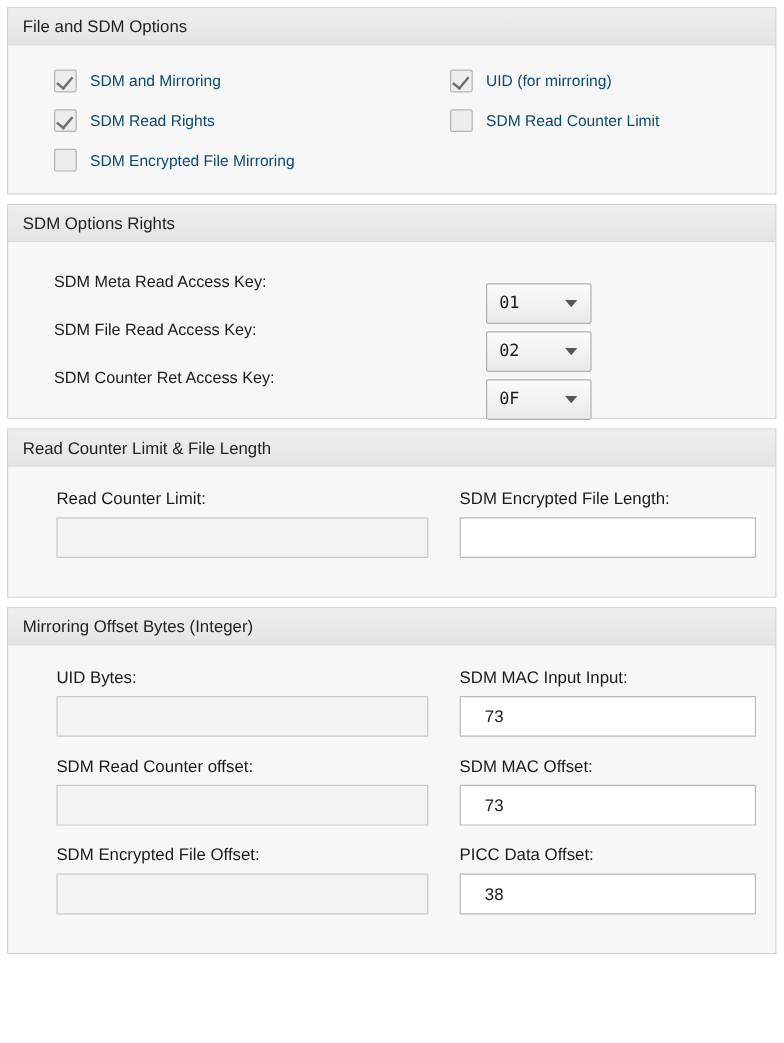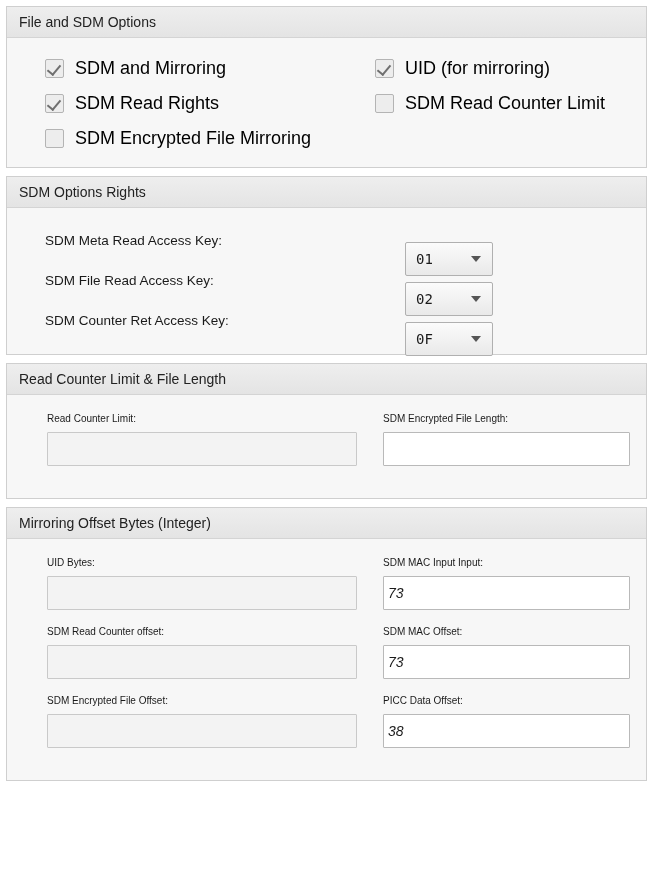--- a/index.html
+++ b/index.html
@@ -68,22 +68,22 @@
     left: 4px;
     top: 2px;
     width: 6px;
     height: 11px;
     border: solid #6f6f6f;
     border-width: 0 2px 2px 0;
     transform: rotate(40deg);
   }
   .cb-label {
     margin-left: 11px;
-    font-size: 18px;
-    color: #000000;
+    font-size: 13px;
+    color: #0c4a6e;
     white-space: nowrap;
   }
 
   
   .ar-row {
     display: flex;
     align-items: center;
     height: 40px;
     padding-left: 28px;
   }
@@ -123,41 +123,40 @@
   }
 
   
   .fields-2col {
     display: grid;
     grid-template-columns: 310px 1fr;
     column-gap: 26px;
     padding: 6px 6px 2px 30px;
   }
   .field-label {
-    font-size: 10px;
+    font-size: 14px;
     color: #1a1a1a;
     margin-bottom: 8px;
     display: block;
   }
   .field-cell {
     margin-bottom: 16px;
   }
   input.txt {
     width: 100%;
     height: 34px;
     box-sizing: border-box;
     border: 1px solid #c9c9c9;
     background: #f3f3f3;
     font-family: "Liberation Sans", sans-serif;
     font-size: 14px;
     color: #1a1a1a;
-    padding: 0 4px;
+    padding: 0 20px;
     border-radius: 1px;
     outline: none;
-    font-style: italic;
   }
   input.txt.active {
     background: #ffffff;
     border: 1px solid #b9b9b9;
   }
 </style>
 </head>
 <body>
 
 <div class="page">

